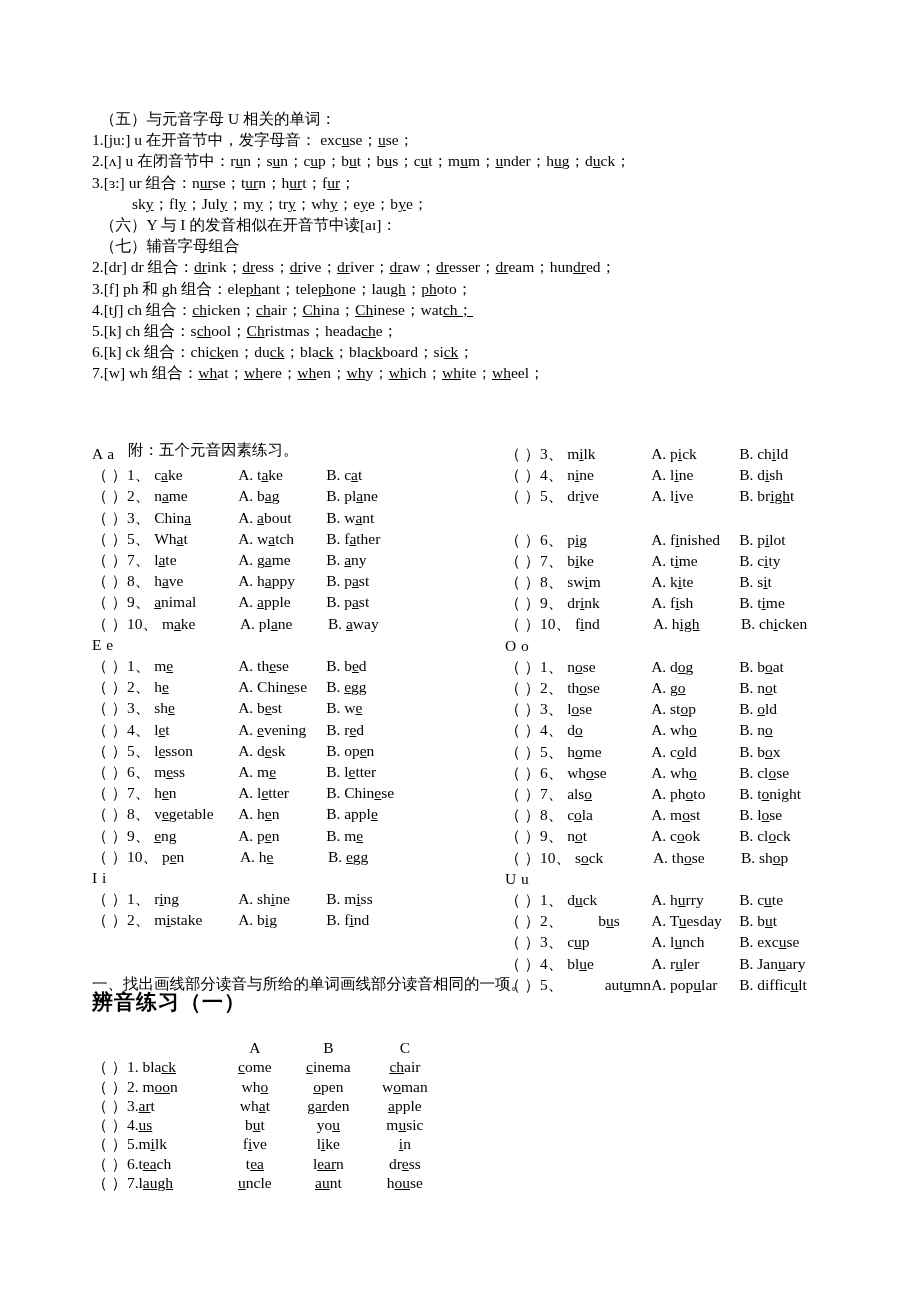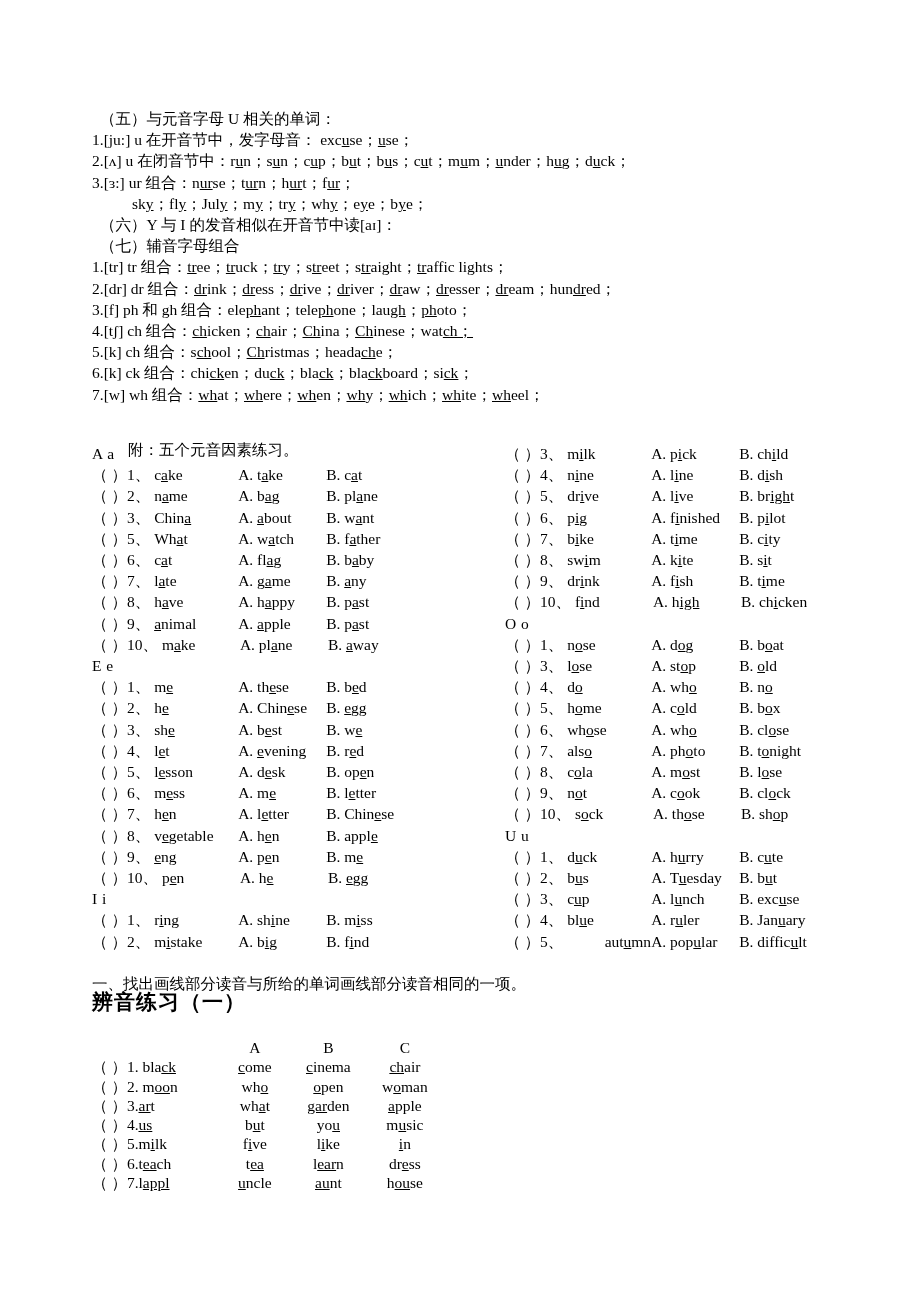--- a/index.html
+++ b/index.html
@@ -123,39 +123,37 @@
 <div class="page">
 
   <div class="rules" id="rules-block">
       <div class="line ind1">（五）与元音字母 U 相关的单词：</div>
       <div class="line">1.[ju:]  u 在开音节中，发字母音： exc<u>u</u>se；<u>u</u>se；</div>
       <div class="line">2.[ʌ] u 在闭音节中：r<u>u</u>n；s<u>u</u>n；c<u>u</u>p；b<u>u</u>t；b<u>u</u>s；c<u>u</u>t；m<u>u</u>m；<u>u</u>nder；h<u>u</u>g；d<u>u</u>ck；</div>
       <div class="line">3.[ɜ:] ur 组合：n<u>ur</u>se；t<u>ur</u>n；h<u>ur</u>t；f<u>ur</u>；</div>
       <div class="line ind2">sk<u>y</u>；fl<u>y</u>；Jul<u>y</u>；m<u>y</u>；tr<u>y</u>；wh<u>y</u>；e<u>y</u>e；b<u>y</u>e；</div>
       <div class="line ind1">（六）Y 与 I 的发音相似在开音节中读[aɪ]：</div>
       <div class="line ind1">（七）辅音字母组合</div>
-      <div class="line">1.[tr] tr 组合：<u>tr</u>ee；<u>tr</u>uck；<u>tr</u>y；s<u>tr</u>eet；s<u>tr</u>aight；<u>tr</u>affic lights；</div>
       <div class="line">2.[dr] dr 组合：<u>dr</u>ink；<u>dr</u>ess；<u>dr</u>ive；<u>dr</u>iver；<u>dr</u>aw；<u>dr</u>esser；<u>dr</u>eam；hun<u>dr</u>ed；</div>
       <div class="line">3.[f] ph 和 gh 组合：ele<u>ph</u>ant；tele<u>ph</u>one；lau<u>gh</u>；<u>ph</u>oto；</div>
       <div class="line">4.[tʃ] ch 组合：<u>ch</u>icken；<u>ch</u>air；<u>Ch</u>ina；<u>Ch</u>inese；wat<u>ch；</u></div>
       <div class="line">5.[k] ch 组合：s<u>ch</u>ool；<u>Ch</u>ristmas；heada<u>ch</u>e；</div>
       <div class="line">6.[k] ck 组合：chi<u>ck</u>en；du<u>ck</u>；bla<u>ck</u>；bla<u>ck</u>board；si<u>ck</u>；</div>
       <div class="line">7.[w] wh 组合：<u>wh</u>at；<u>wh</u>ere；<u>wh</u>en；<u>wh</u>y；<u>wh</u>ich；<u>wh</u>ite；<u>wh</u>eel；</div>
     </div>
 
   <div class="attach">附：五个元音因素练习。</div>
 
   <div class="colwrap">
     <div class="col col-left" id="col-left">
         <div class="sec-head">A a</div>
         <div class="qrow"><span class="paren">（ ）</span><span class="qnum">1、</span><span class="stem" style="min-width:84px;padding-left:4px;">c<u>a</u>ke</span><span class="opt" style="min-width:88px;">A. t<u>a</u>ke</span><span class="opt">B. c<u>a</u>t</span></div>
         <div class="qrow"><span class="paren">（ ）</span><span class="qnum">2、</span><span class="stem" style="min-width:84px;padding-left:4px;">n<u>a</u>me</span><span class="opt" style="min-width:88px;">A. b<u>a</u>g</span><span class="opt">B. pl<u>a</u>ne</span></div>
         <div class="qrow"><span class="paren">（ ）</span><span class="qnum">3、</span><span class="stem" style="min-width:84px;padding-left:4px;">Chin<u>a</u></span><span class="opt" style="min-width:88px;">A. <u>a</u>bout</span><span class="opt">B. w<u>a</u>nt</span></div>
         <div class="qrow"><span class="paren">（ ）</span><span class="qnum">5、</span><span class="stem" style="min-width:84px;padding-left:4px;">Wh<u>a</u>t</span><span class="opt" style="min-width:88px;">A. w<u>a</u>tch</span><span class="opt">B. f<u>a</u>ther</span></div>
-        <div class="qrow"><span class="paren">（ ）</span><span class="qnum">6、</span><span class="stem" style="min-width:84px;padding-left:4px;">c<u>a</u>t</span><span class="opt" style="min-width:88px;">A. fl<u>a</u>g</span><span class="opt">B. b<u>a</u>by</span></div>
         <div class="qrow"><span class="paren">（ ）</span><span class="qnum">7、</span><span class="stem" style="min-width:84px;padding-left:4px;">l<u>a</u>te</span><span class="opt" style="min-width:88px;">A. g<u>a</u>me</span><span class="opt">B. <u>a</u>ny</span></div>
         <div class="qrow"><span class="paren">（ ）</span><span class="qnum">8、</span><span class="stem" style="min-width:84px;padding-left:4px;">h<u>a</u>ve</span><span class="opt" style="min-width:88px;">A. h<u>a</u>ppy</span><span class="opt">B. p<u>a</u>st</span></div>
         <div class="qrow"><span class="paren">（ ）</span><span class="qnum">9、</span><span class="stem" style="min-width:84px;padding-left:4px;"><u>a</u>nimal</span><span class="opt" style="min-width:88px;">A. <u>a</u>pple</span><span class="opt">B. p<u>a</u>st</span></div>
         <div class="qrow"><span class="paren">（ ）</span><span class="qnum">10、</span><span class="stem" style="min-width:78px;padding-left:4px;">m<u>a</u>ke</span><span class="opt" style="min-width:88px;">A. pl<u>a</u>ne</span><span class="opt">B. <u>a</u>way</span></div>
         <div class="sec-head">E e</div>
         <div class="qrow"><span class="paren">（ ）</span><span class="qnum">1、</span><span class="stem" style="min-width:84px;padding-left:4px;">m<u>e</u></span><span class="opt" style="min-width:88px;">A. th<u>e</u>se</span><span class="opt">B. b<u>e</u>d</span></div>
         <div class="qrow"><span class="paren">（ ）</span><span class="qnum">2、</span><span class="stem" style="min-width:84px;padding-left:4px;">h<u>e</u></span><span class="opt" style="min-width:88px;">A. Chin<u>e</u>se</span><span class="opt">B. <u>e</u>gg</span></div>
         <div class="qrow"><span class="paren">（ ）</span><span class="qnum">3、</span><span class="stem" style="min-width:84px;padding-left:4px;">sh<u>e</u></span><span class="opt" style="min-width:88px;">A. b<u>e</u>st</span><span class="opt">B. w<u>e</u></span></div>
         <div class="qrow"><span class="paren">（ ）</span><span class="qnum">4、</span><span class="stem" style="min-width:84px;padding-left:4px;">l<u>e</u>t</span><span class="opt" style="min-width:88px;">A. <u>e</u>vening</span><span class="opt">B. r<u>e</u>d</span></div>
         <div class="qrow"><span class="paren">（ ）</span><span class="qnum">5、</span><span class="stem" style="min-width:84px;padding-left:4px;">l<u>e</u>sson</span><span class="opt" style="min-width:88px;">A. d<u>e</u>sk</span><span class="opt">B. op<u>e</u>n</span></div>
@@ -165,38 +163,39 @@
         <div class="qrow"><span class="paren">（ ）</span><span class="qnum">9、</span><span class="stem" style="min-width:84px;padding-left:4px;"><u>e</u>ng</span><span class="opt" style="min-width:88px;">A. p<u>e</u>n</span><span class="opt">B. m<u>e</u></span></div>
         <div class="qrow"><span class="paren">（ ）</span><span class="qnum">10、</span><span class="stem" style="min-width:78px;padding-left:4px;">p<u>e</u>n</span><span class="opt" style="min-width:88px;">A. h<u>e</u></span><span class="opt">B. <u>e</u>gg</span></div>
         <div class="sec-head">I i</div>
         <div class="qrow"><span class="paren">（ ）</span><span class="qnum">1、</span><span class="stem" style="min-width:84px;padding-left:4px;">r<u>i</u>ng</span><span class="opt" style="min-width:88px;">A. sh<u>i</u>ne</span><span class="opt">B. m<u>i</u>ss</span></div>
         <div class="qrow"><span class="paren">（ ）</span><span class="qnum">2、</span><span class="stem" style="min-width:84px;padding-left:4px;">m<u>i</u>stake</span><span class="opt" style="min-width:88px;">A. b<u>i</u>g</span><span class="opt">B. f<u>i</u>nd</span></div>
       </div>
     <div class="col col-right" id="col-right">
         <div class="qrow"><span class="paren">（ ）</span><span class="qnum">3、</span><span class="stem" style="min-width:84px;padding-left:4px;">m<u>i</u>lk</span><span class="opt" style="min-width:88px;">A. p<u>i</u>ck</span><span class="opt">B. ch<u>i</u>ld</span></div>
         <div class="qrow"><span class="paren">（ ）</span><span class="qnum">4、</span><span class="stem" style="min-width:84px;padding-left:4px;">n<u>i</u>ne</span><span class="opt" style="min-width:88px;">A. l<u>i</u>ne</span><span class="opt">B. d<u>i</u>sh</span></div>
         <div class="qrow"><span class="paren">（ ）</span><span class="qnum">5、</span><span class="stem" style="min-width:84px;padding-left:4px;">dr<u>i</u>ve</span><span class="opt" style="min-width:88px;">A. l<u>i</u>ve</span><span class="opt">B. br<u>igh</u>t</span></div>
-        <div class="qrow"><span class="paren">（ ）</span><span class="qnum">6、</span><span class="stem" style="min-width:84px;padding-left:4px;">p<u>i</u>g</span><span class="opt" style="min-width:88px;">A. f<u>i</u>nished</span><span class="opt">B. p<u>i</u>lot</span></div>
+        <div class="qrow"><span class="paren">（ ）</span><span class="qnum">6、</span><span class="stem" style="min-width:84px;padding-left:4px;">p<u>i</u>g</span><span class="opt" style="min-width:88px;margin-top:22px;">A. f<u>i</u>nished</span><span class="opt">B. p<u>i</u>lot</span></div>
         <div class="qrow"><span class="paren">（ ）</span><span class="qnum">7、</span><span class="stem" style="min-width:84px;padding-left:4px;">b<u>i</u>ke</span><span class="opt" style="min-width:88px;">A. t<u>i</u>me</span><span class="opt">B. c<u>i</u>ty</span></div>
         <div class="qrow"><span class="paren">（ ）</span><span class="qnum">8、</span><span class="stem" style="min-width:84px;padding-left:4px;">sw<u>i</u>m</span><span class="opt" style="min-width:88px;">A. k<u>i</u>te</span><span class="opt">B. s<u>i</u>t</span></div>
         <div class="qrow"><span class="paren">（ ）</span><span class="qnum">9、</span><span class="stem" style="min-width:84px;padding-left:4px;">dr<u>i</u>nk</span><span class="opt" style="min-width:88px;">A. f<u>i</u>sh</span><span class="opt">B. t<u>i</u>me</span></div>
         <div class="qrow"><span class="paren">（ ）</span><span class="qnum">10、</span><span class="stem" style="min-width:78px;padding-left:4px;">f<u>i</u>nd</span><span class="opt" style="min-width:88px;">A. h<u>igh</u></span><span class="opt">B. ch<u>i</u>cken</span></div>
         <div class="sec-head">O o</div>
         <div class="qrow"><span class="paren">（ ）</span><span class="qnum">1、</span><span class="stem" style="min-width:84px;padding-left:4px;">n<u>o</u>se</span><span class="opt" style="min-width:88px;">A. d<u>o</u>g</span><span class="opt">B. b<u>o</u>at</span></div>
+        <div class="qrow"><span class="paren">（ ）</span><span class="qnum">2、</span><span class="stem" style="min-width:84px;padding-left:4px;">th<u>o</u>se</span><span class="opt" style="min-width:88px;">A. g<u>o</u></span><span class="opt">B. n<u>o</u>t</span></div>
         <div class="qrow"><span class="paren">（ ）</span><span class="qnum">3、</span><span class="stem" style="min-width:84px;padding-left:4px;">l<u>o</u>se</span><span class="opt" style="min-width:88px;">A. st<u>o</u>p</span><span class="opt">B. <u>o</u>ld</span></div>
         <div class="qrow"><span class="paren">（ ）</span><span class="qnum">4、</span><span class="stem" style="min-width:84px;padding-left:4px;">d<u>o</u></span><span class="opt" style="min-width:88px;">A. wh<u>o</u></span><span class="opt">B. n<u>o</u></span></div>
         <div class="qrow"><span class="paren">（ ）</span><span class="qnum">5、</span><span class="stem" style="min-width:84px;padding-left:4px;">h<u>o</u>me</span><span class="opt" style="min-width:88px;">A. c<u>o</u>ld</span><span class="opt">B. b<u>o</u>x</span></div>
         <div class="qrow"><span class="paren">（ ）</span><span class="qnum">6、</span><span class="stem" style="min-width:84px;padding-left:4px;">wh<u>o</u>se</span><span class="opt" style="min-width:88px;">A. wh<u>o</u></span><span class="opt">B. cl<u>o</u>se</span></div>
         <div class="qrow"><span class="paren">（ ）</span><span class="qnum">7、</span><span class="stem" style="min-width:84px;padding-left:4px;">als<u>o</u></span><span class="opt" style="min-width:88px;">A. ph<u>o</u>to</span><span class="opt">B. t<u>o</u>night</span></div>
         <div class="qrow"><span class="paren">（ ）</span><span class="qnum">8、</span><span class="stem" style="min-width:84px;padding-left:4px;">c<u>o</u>la</span><span class="opt" style="min-width:88px;">A. m<u>o</u>st</span><span class="opt">B. l<u>o</u>se</span></div>
         <div class="qrow"><span class="paren">（ ）</span><span class="qnum">9、</span><span class="stem" style="min-width:84px;padding-left:4px;">n<u>o</u>t</span><span class="opt" style="min-width:88px;">A. c<u>o</u>ok</span><span class="opt">B. cl<u>o</u>ck</span></div>
         <div class="qrow"><span class="paren">（ ）</span><span class="qnum">10、</span><span class="stem" style="min-width:78px;padding-left:4px;">s<u>o</u>ck</span><span class="opt" style="min-width:88px;">A. th<u>o</u>se</span><span class="opt">B. sh<u>o</u>p</span></div>
         <div class="sec-head">U u</div>
         <div class="qrow"><span class="paren">（ ）</span><span class="qnum">1、</span><span class="stem" style="min-width:84px;padding-left:4px;">d<u>u</u>ck</span><span class="opt" style="min-width:88px;">A. h<u>u</u>rry</span><span class="opt">B. c<u>u</u>te</span></div>
-        <div class="qrow"><span class="paren">（ ）</span><span class="qnum">2、</span><span class="stem" style="min-width:84px;padding-left:4px;">b<u>u</u>s</span><span class="opt" style="min-width:88px;">A. T<u>u</u>esday</span><span class="opt">B. b<u>u</u>t</span></div>
+        <div class="qrow"><span class="paren">（ ）</span><span class="qnum">2、</span><span class="stem" style="min-width:84px;padding-left:4px;text-align:center;">b<u>u</u>s</span><span class="opt" style="min-width:88px;">A. T<u>u</u>esday</span><span class="opt">B. b<u>u</u>t</span></div>
         <div class="qrow"><span class="paren">（ ）</span><span class="qnum">3、</span><span class="stem" style="min-width:84px;padding-left:4px;">c<u>u</u>p</span><span class="opt" style="min-width:88px;">A. l<u>u</u>nch</span><span class="opt">B. exc<u>u</u>se</span></div>
         <div class="qrow"><span class="paren">（ ）</span><span class="qnum">4、</span><span class="stem" style="min-width:84px;padding-left:4px;">bl<u>u</u>e</span><span class="opt" style="min-width:88px;">A. r<u>u</u>ler</span><span class="opt">B. Jan<u>u</u>ary</span></div>
         <div class="qrow"><span class="paren">（ ）</span><span class="qnum">5、</span><span class="stem" style="min-width:84px;padding-left:4px;text-align:right;">aut<u>u</u>mn</span><span class="opt" style="min-width:88px;">A. pop<u>u</u>lar</span><span class="opt">B. diffic<u>u</u>lt</span></div>
       </div>
   </div>
 
   <div class="bighead">辨音练习（一）</div>
   <div class="instr">一、找出画线部分读音与所给的单词画线部分读音相同的一项。</div>
 
   <div class="abc">
@@ -248,21 +247,21 @@
           </tr>
           <tr>
             <td class="c-mark">（ ）</td>
             <td class="c-stem">6.t<u>ea</u>ch</td>
             <td class="c-a">t<u>ea</u></td>
             <td class="c-b">l<u>ear</u>n</td>
             <td class="c-c">dr<u>e</u>ss</td>
           </tr>
           <tr>
             <td class="c-mark">（ ）</td>
-            <td class="c-stem">7.l<u>appl</u></td>
+            <td class="c-stem">7.l<u>augh</u></td>
             <td class="c-a"><u>u</u>ncle</td>
             <td class="c-b"><u>au</u>nt</td>
             <td class="c-c">h<u>ou</u>se</td>
           </tr>
         </tbody>
     </table>
   </div>
 
 </div>
 

